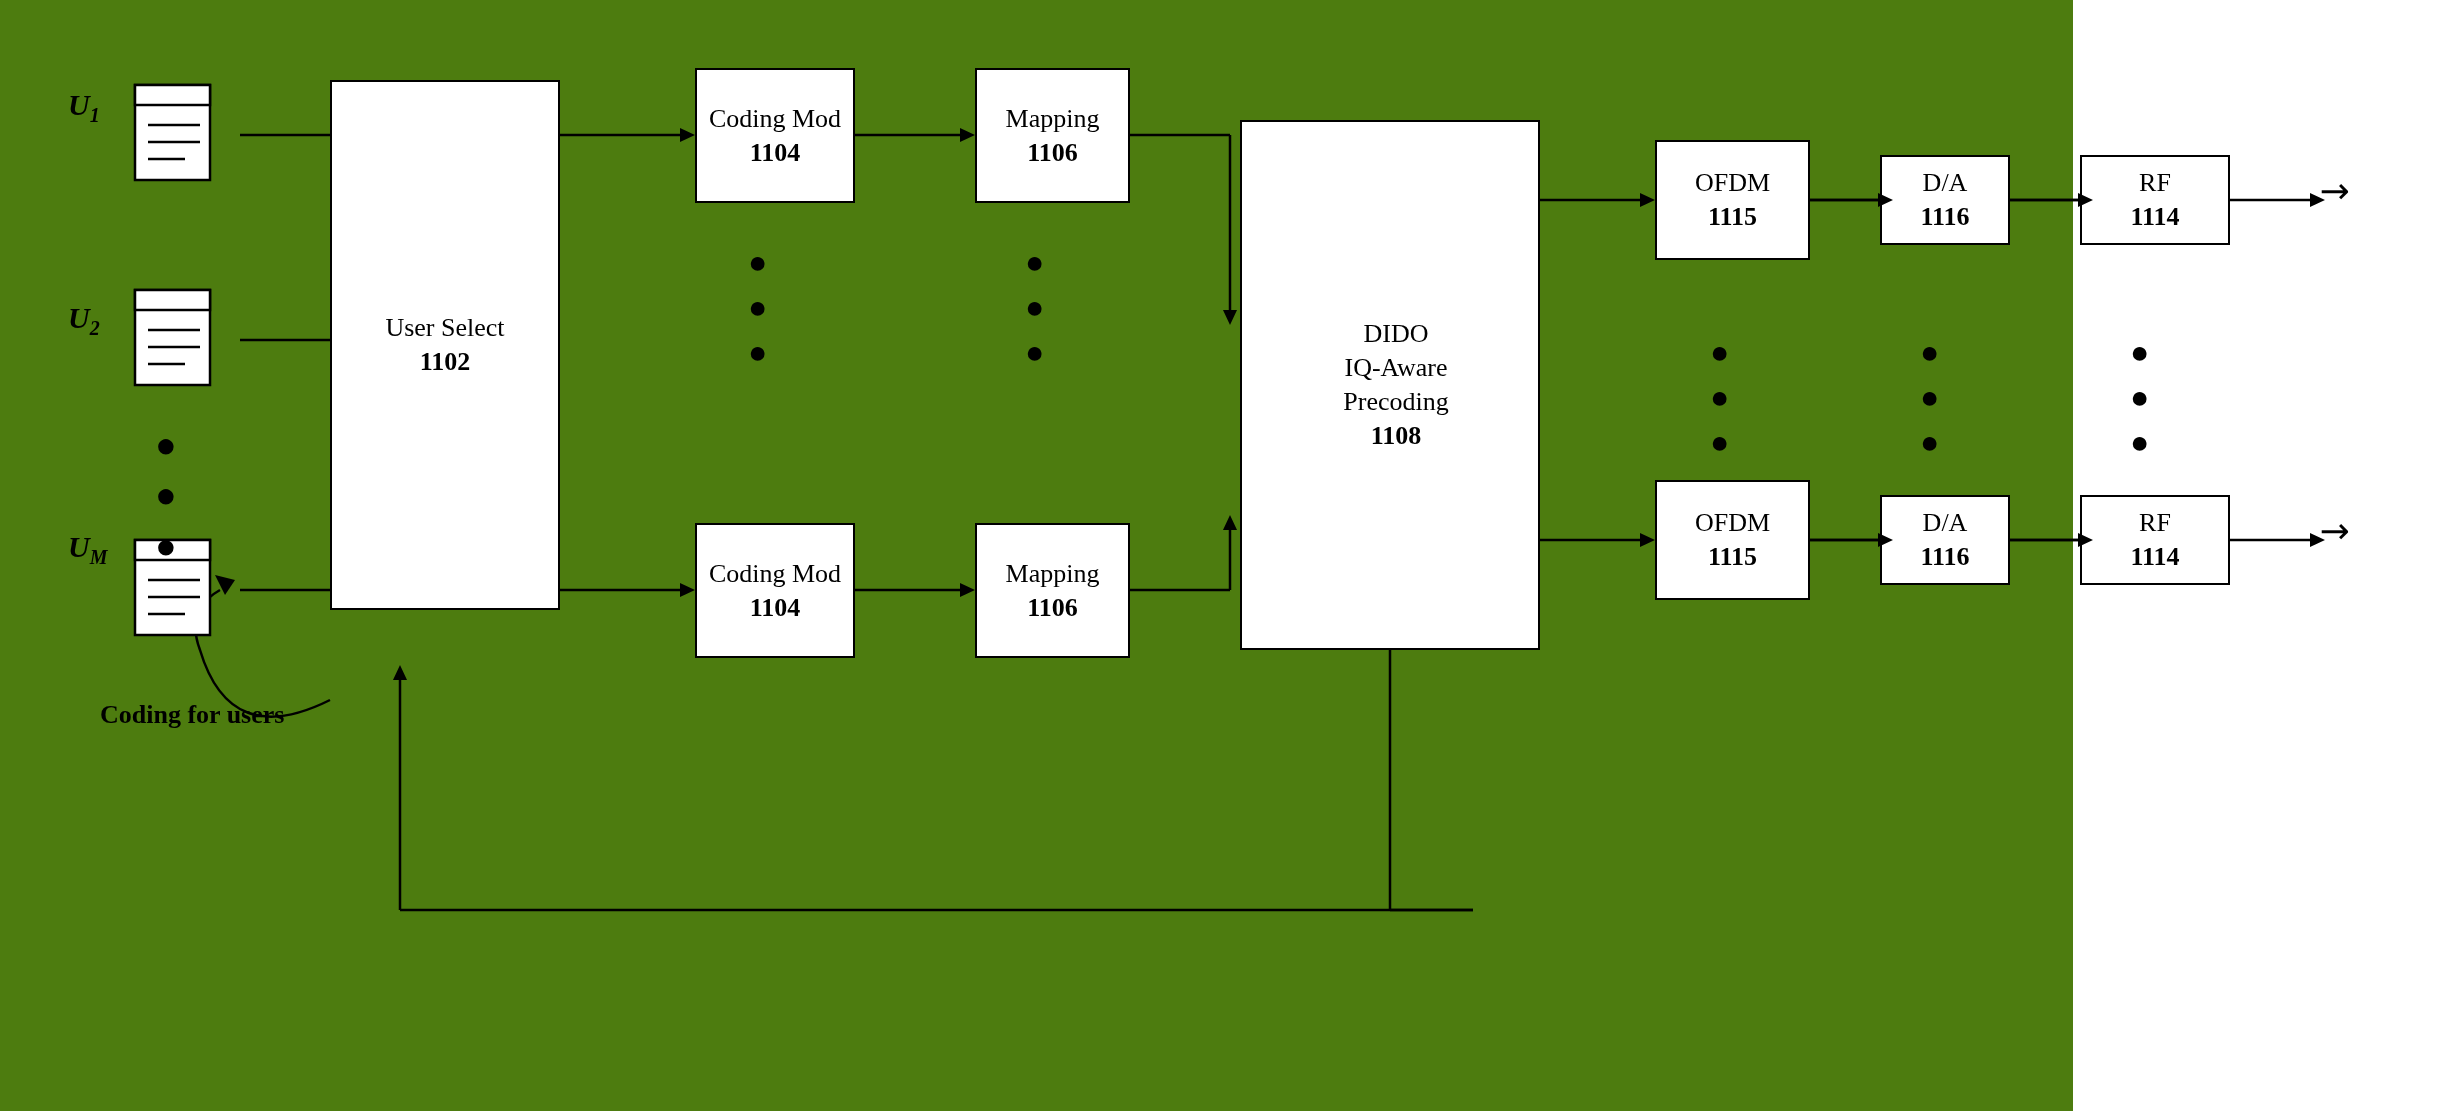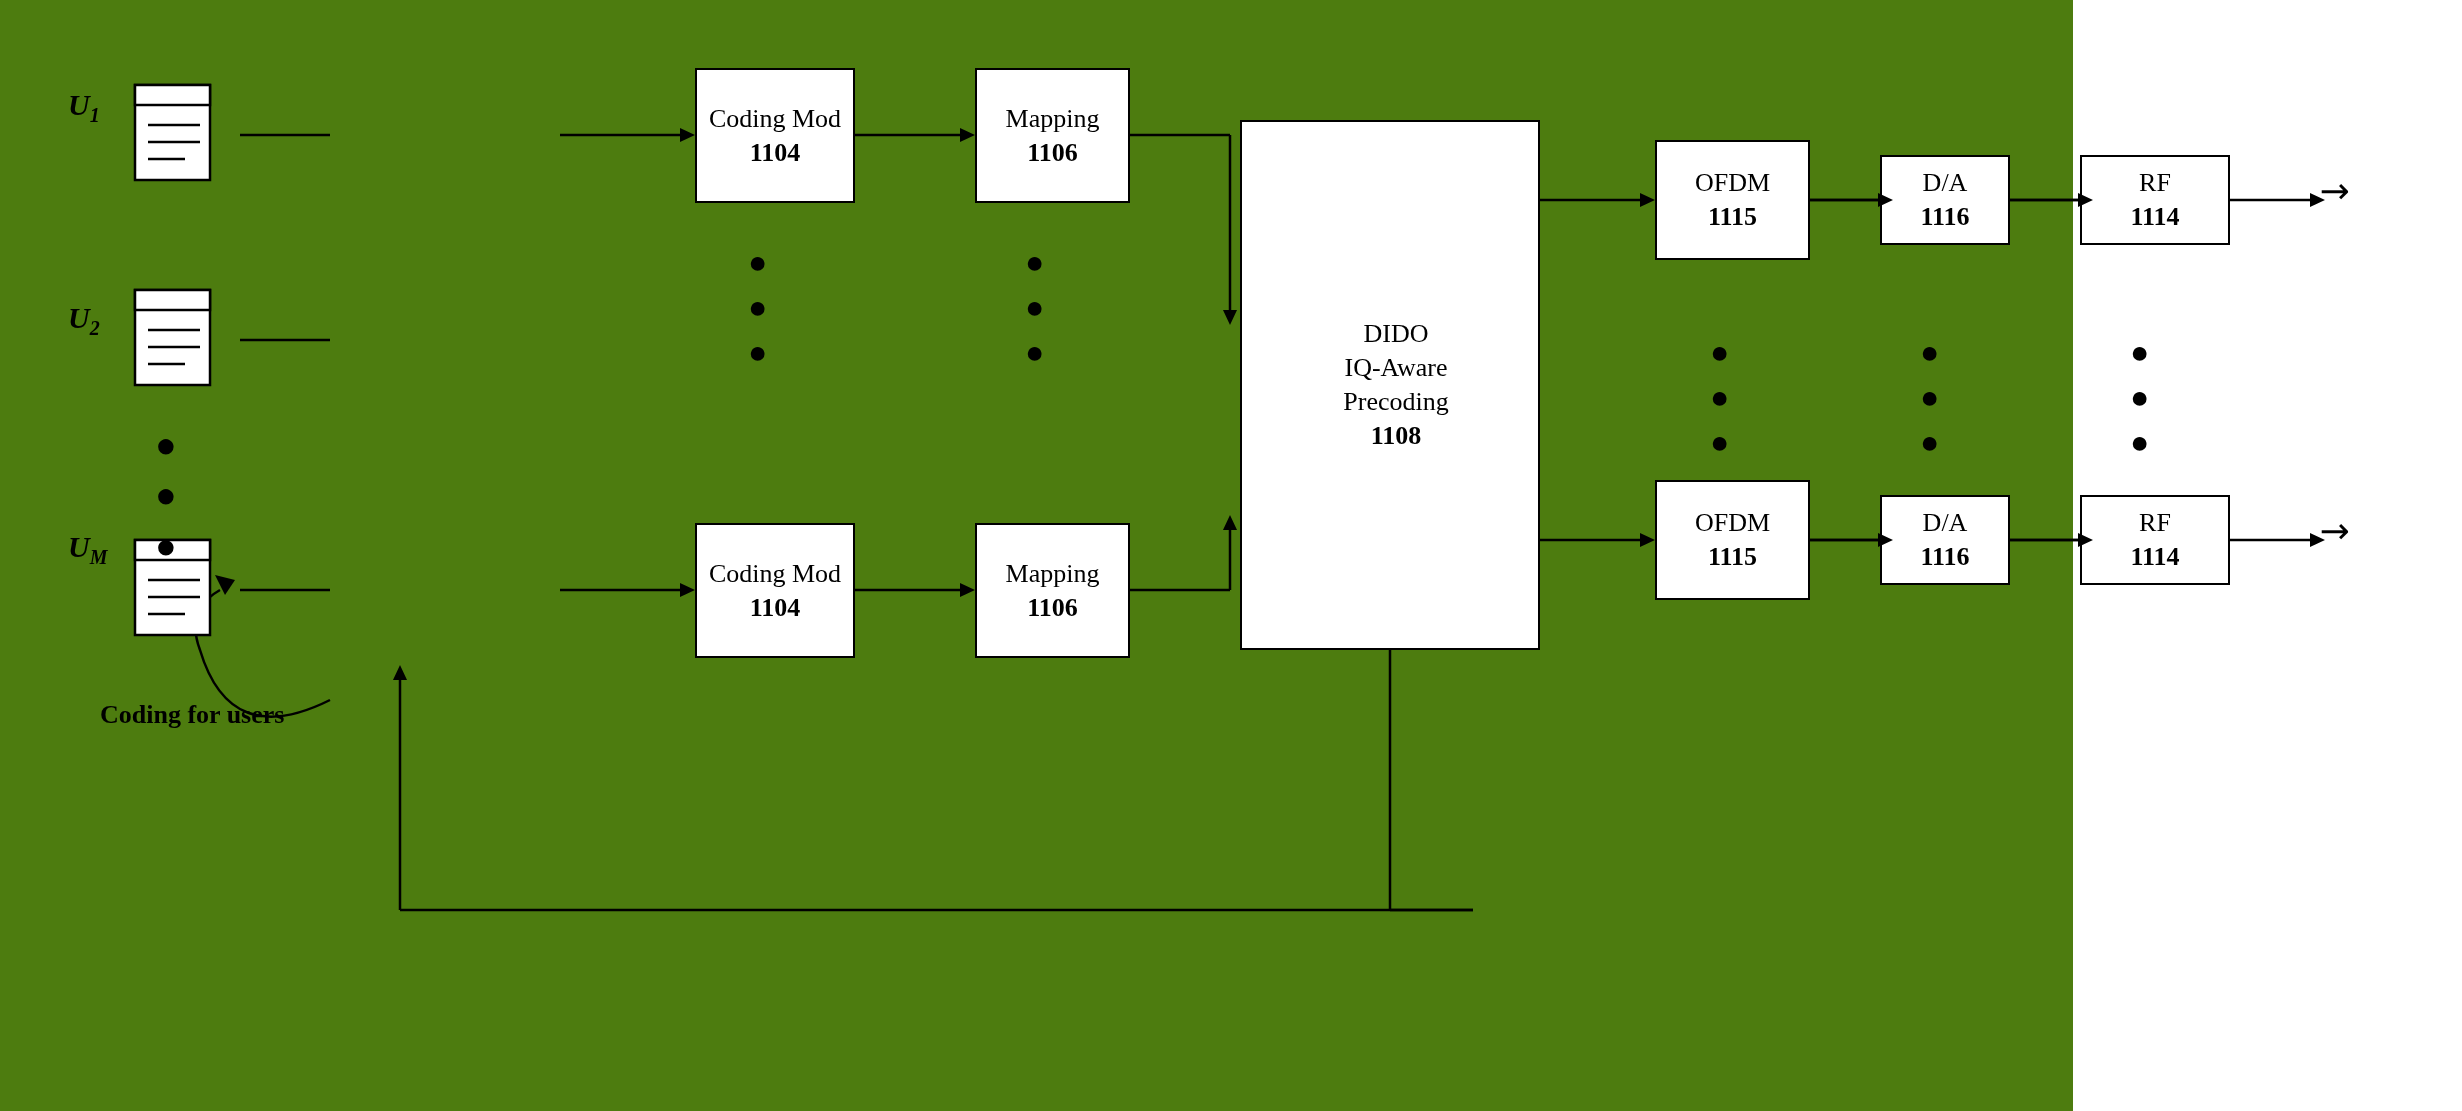--- a/index.html
+++ b/index.html
@@ -161,20 +161,24 @@
       <line x1="18" y1="62" x2="70" y2="62" stroke="#000" stroke-width="2.5"></line>
       <line x1="18" y1="79" x2="55" y2="79" stroke="#000" stroke-width="2.5"></line>
     </svg>
   </div>
   <div class="label-text" style="left:68px; top:530px; font-size:30px; font-style:italic;">U<sub style="font-size:20px">M</sub></div>
 
   <div class="dots" style="left:155px; top:420px; font-size:36px;">
     ●<br>●<br>●
   </div>
 
+  <div class="block" style="left:330px; top:80px; width:230px; height:530px;">
+    <span class="block-label">User Select</span>
+    <span class="block-number">1102</span>
+  </div>
 
   <div class="block" style="left:695px; top:68px; width:160px; height:135px;">
     <span class="block-label">Coding Mod</span>
     <span class="block-number">1104</span>
   </div>
 
   <div class="block" style="left:695px; top:523px; width:160px; height:135px;">
     <span class="block-label">Coding Mod</span>
     <span class="block-number">1104</span>
   </div>

